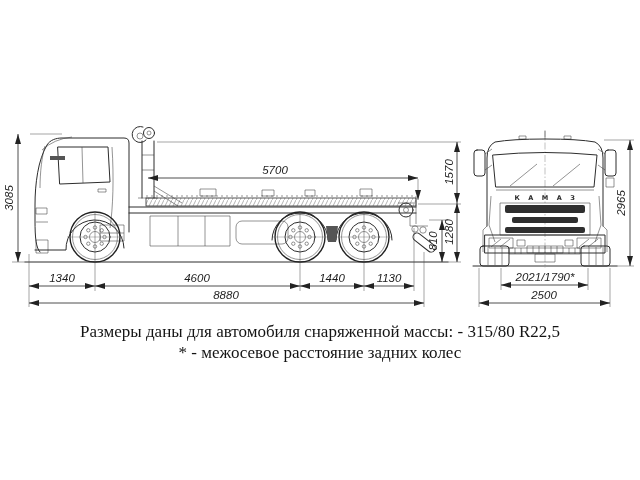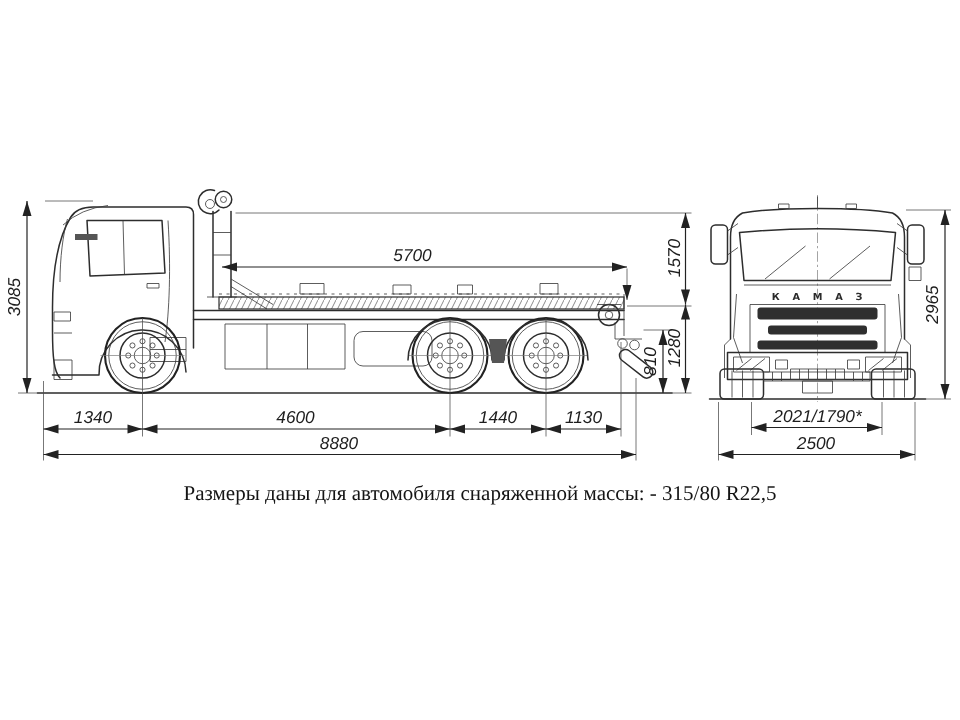--- a/index.html
+++ b/index.html
@@ -10,21 +10,21 @@
   .thin{fill:none;stroke:#3a3a3a;stroke-width:0.55;stroke-linejoin:round;}
   .thick{fill:none;stroke:#222;stroke-width:1.4;}
   .dark{fill:#2f2f2f;stroke:none;}
   .mid{fill:#555;stroke:none;}
   .ext{stroke:#4a4a4a;stroke-width:0.5;fill:none;}
   .dim{stroke:#222;stroke-width:0.8;fill:none;}
   .cl{stroke:#777;stroke-width:0.45;fill:none;}
   text.dimtxt{font-family:"Liberation Sans",sans-serif;font-style:italic;font-size:11.5px;fill:#1d1d1d;}
   text.badge{font-family:"DejaVu Sans",sans-serif;font-weight:bold;font-size:6.5px;letter-spacing:8.5px;fill:#2b2b2b;}
   .caption{position:absolute;left:0;width:640px;text-align:center;
-           font-family:"Liberation Serif",serif;font-size:14px;color:#141414;}
+           font-family:"Liberation Serif",serif;font-size:17px;color:#141414;}
 </style>
 </head>
 <body>
 
 <div class="stage">
 <svg width="640" height="480" viewBox="0 0 640 480">
   <defs>
     <marker id="arw" viewBox="0 0 12 8" refX="11" refY="4" markerWidth="12" markerHeight="8" orient="auto-start-reverse" markerUnits="userSpaceOnUse">
       <path d="M1,1 L11,4 L1,7 Z" fill="#222"></path>
     </marker>
@@ -264,13 +264,14 @@
     <text class="dimtxt" x="332" y="282" text-anchor="middle">1440</text>
     <text class="dimtxt" x="389" y="282" text-anchor="middle">1130</text>
     <text class="dimtxt" x="226" y="299" text-anchor="middle">8880</text>
     <text class="dimtxt" transform="translate(625,203) rotate(-90)" text-anchor="middle">2965</text>
     <text class="dimtxt" x="545" y="281" text-anchor="middle">2021/1790*</text>
     <text class="dimtxt" x="544" y="299" text-anchor="middle">2500</text>
   </g>
 </svg>
 
 <div class="caption" style="top:322px">Размеры даны для автомобиля снаряженной массы: - 315/80 R22,5</div>
+<div class="caption" style="top:343px">* - межосевое расстояние задних колес</div>
 </div>
 
 </body></html>

